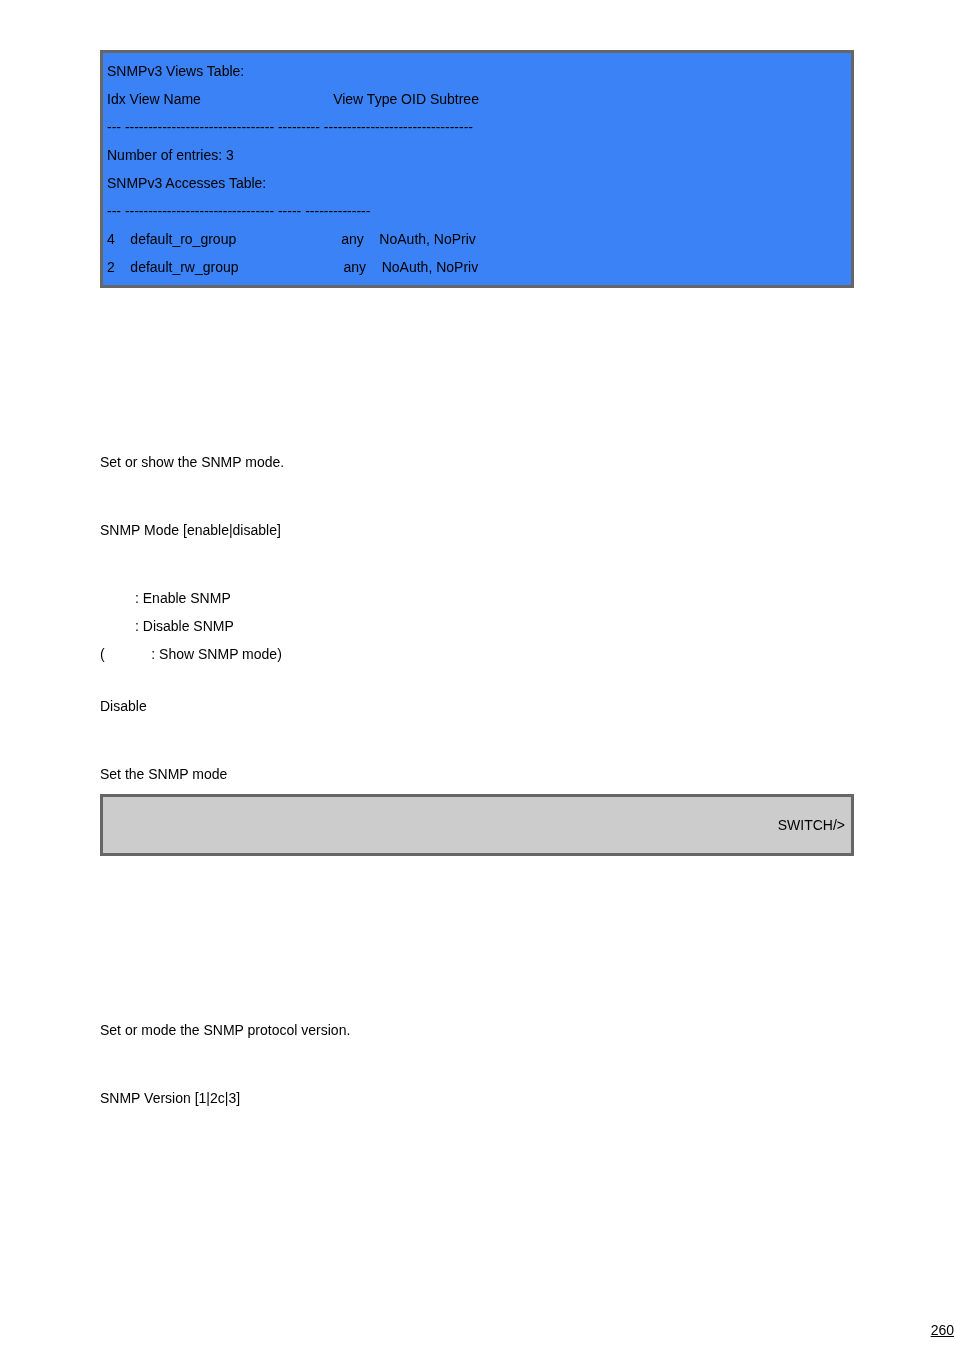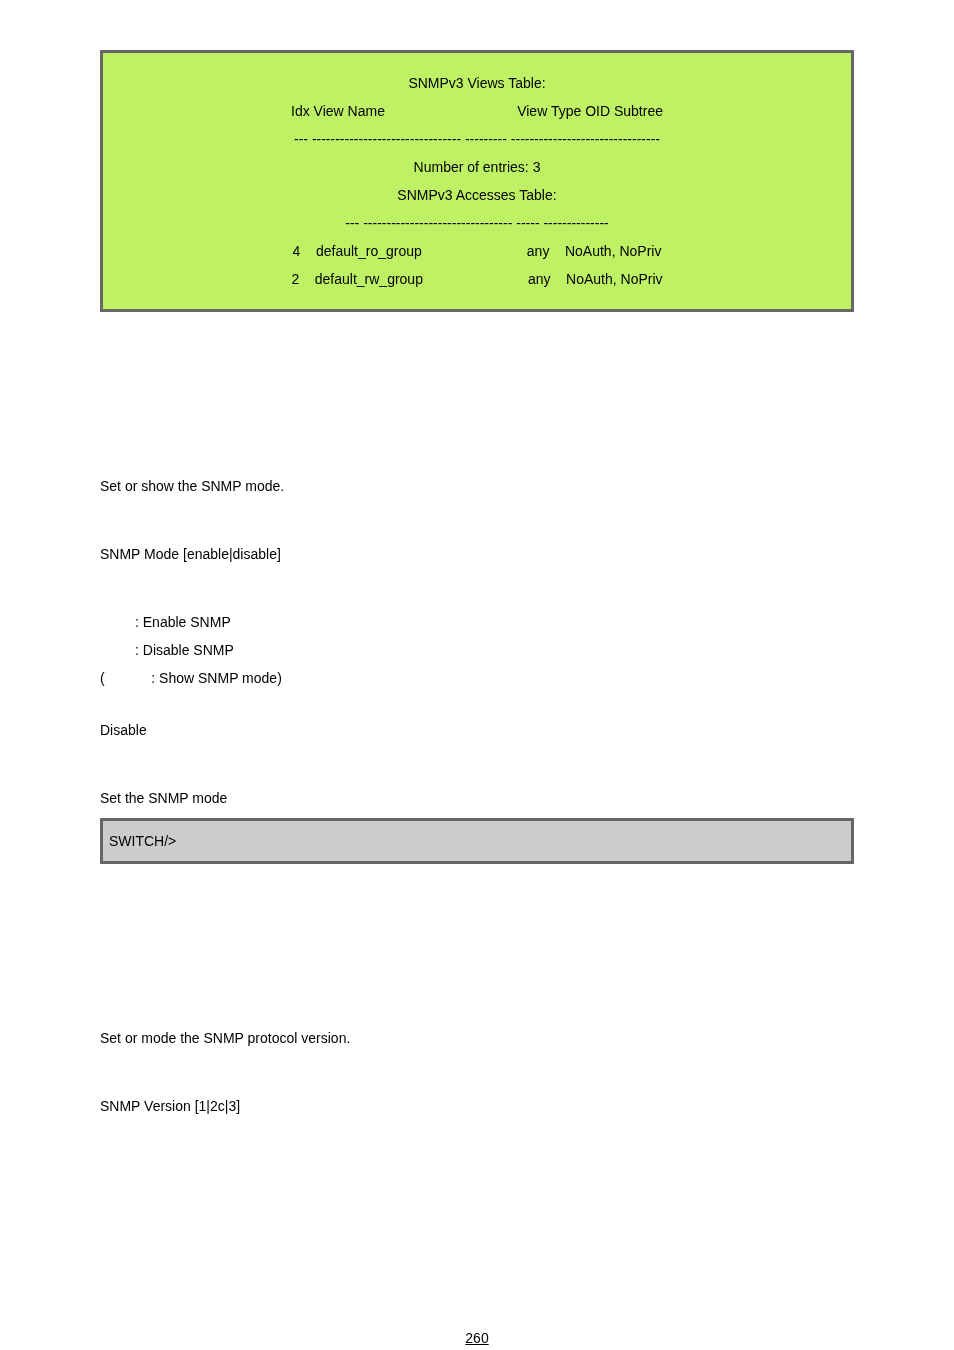--- a/index.html
+++ b/index.html
@@ -13,52 +13,52 @@
     font-family: Arial, Helvetica, sans-serif;
     font-size: 14px;
     color: #000;
     position: relative;
     box-sizing: border-box;
     padding: 50px 100px 0 100px;
   }
 
   .box {
     border: 3px solid #666666;
-    background: #bef264;
-    padding: 16px;
+    background: #3b82f6;
+    padding: 4px;
     box-sizing: border-box;
-    text-align: center;
   }
 
   .views-box {
     margin-top: 0px;
     line-height: 2.0;
   }
 
   .views-line,
   .p-line {
     line-height: 2.0;
     margin: 0;
     white-space: pre;
   }
 
   .cmd-box {
     border: 3px solid #666666;
     background: #cccccc;
-    padding: 12px 6px;
+    padding: 20px 6px;
     box-sizing: border-box;
     margin-top: 6px;
+    text-align: right;
   }
 
   .page-num {
     position: absolute;
-    bottom: 4px;
+    bottom: 12px;
     left: 0;
     width: 100%;
-    text-align: center;
+    text-align: right;
     text-decoration: underline;
   }
 
   .spacer-lg { height: 160px; }
   .spacer-md { height: 40px; }
   .spacer-sm { height: 24px; }
 </style>
 </head>
 <body>
 

